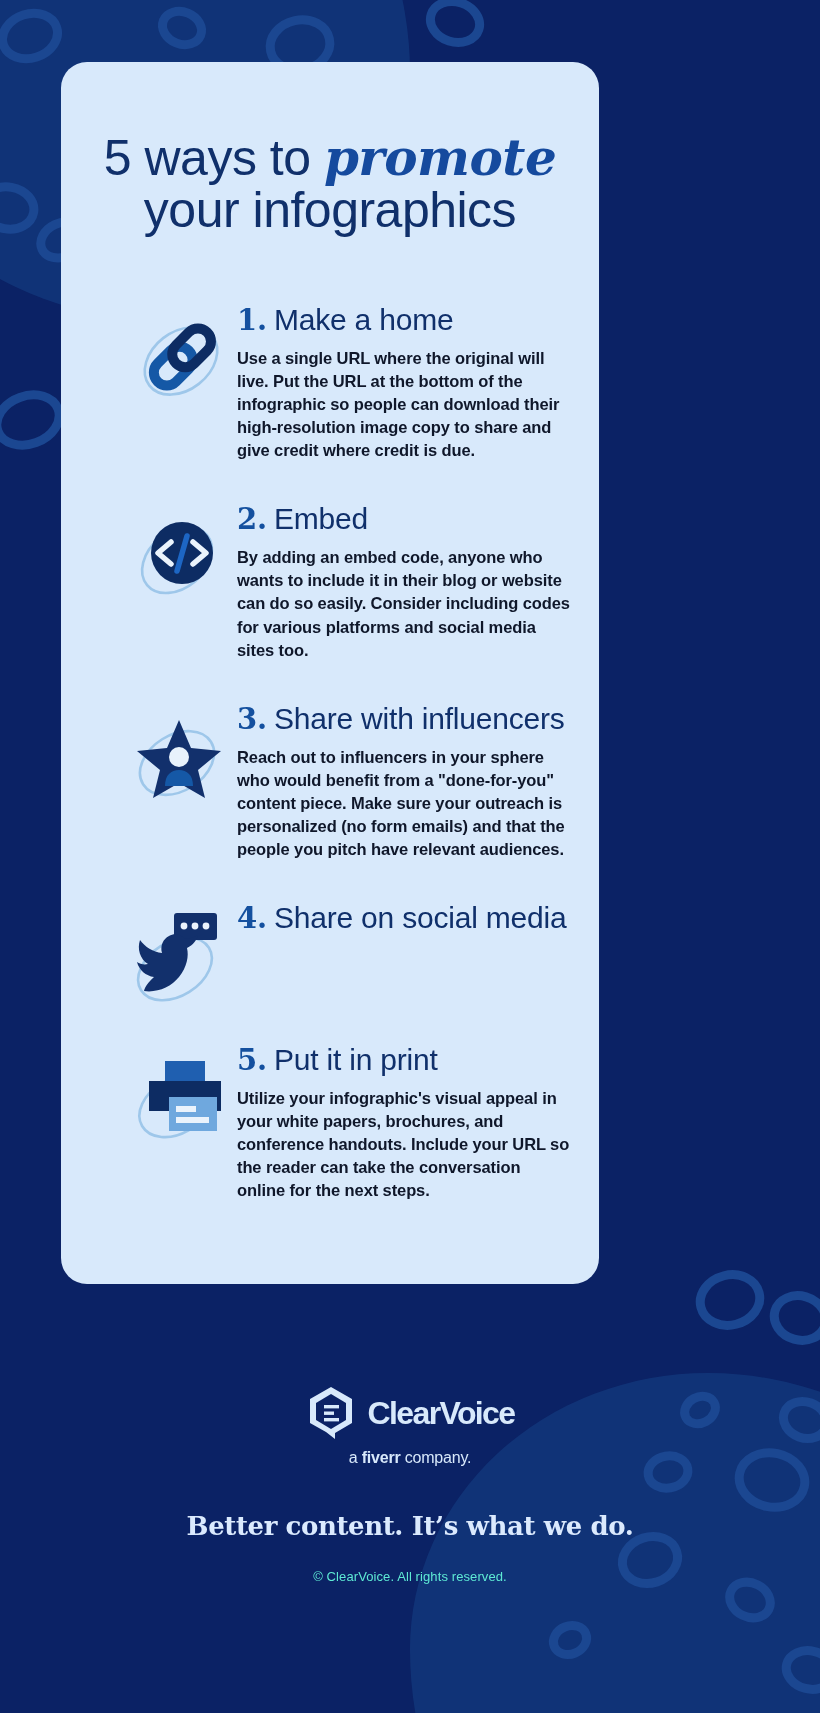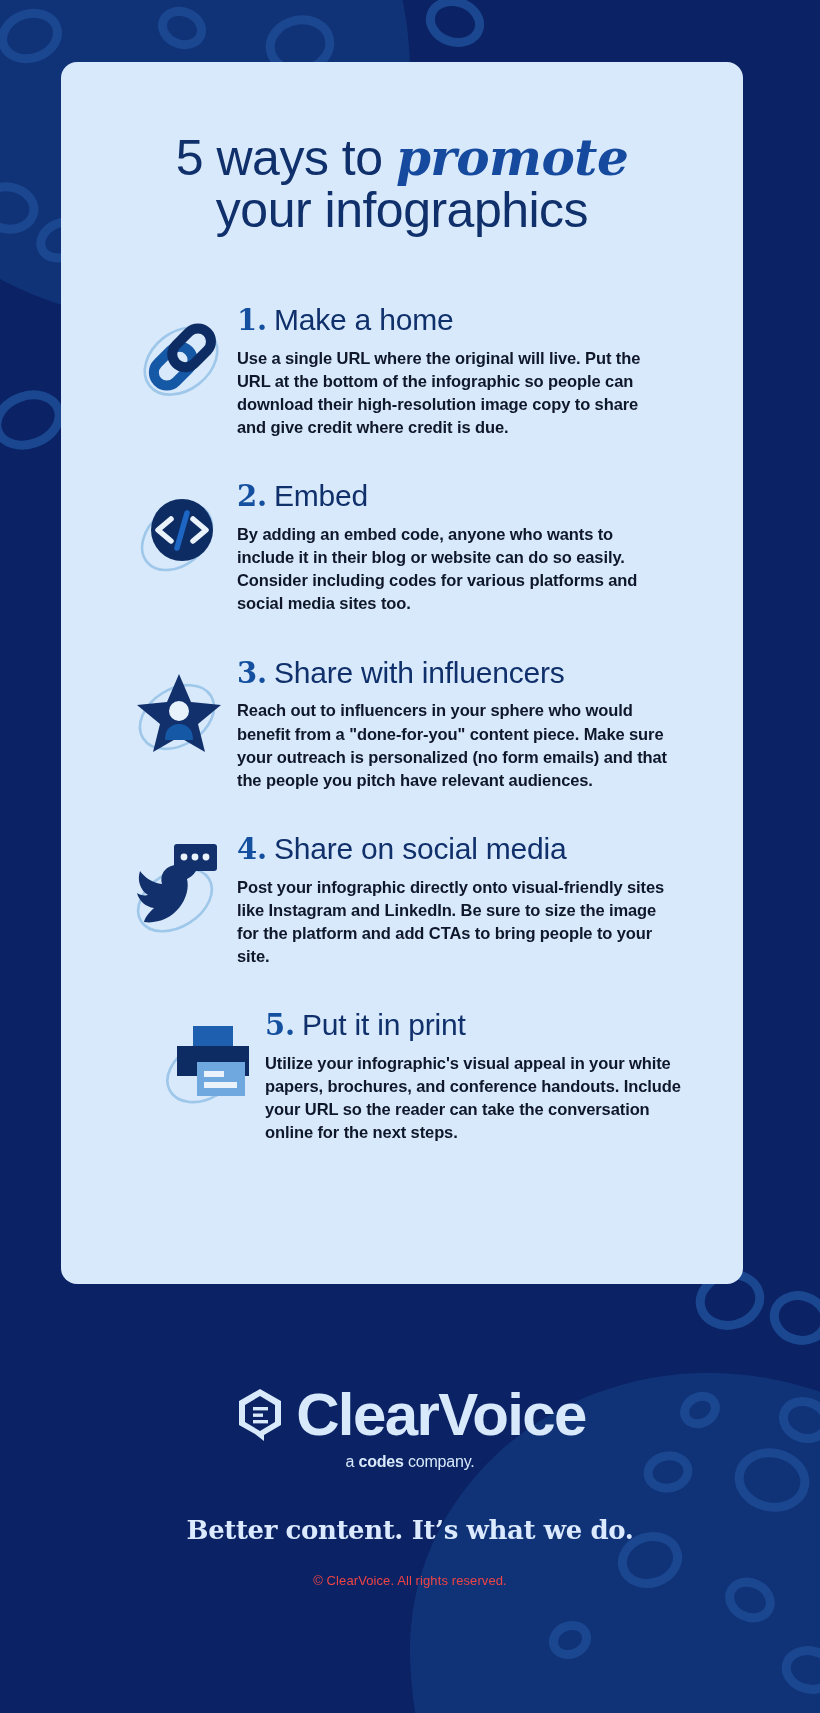--- a/index.html
+++ b/index.html
@@ -40,24 +40,24 @@
   .blob-bottom-right {
     right: -210px; bottom: -260px;
     width: 620px; height: 600px;
     border-radius: 48% 52% 56% 44% / 46% 50% 50% 54%;
   }
   
   .card {
     position: absolute;
     left: 61px;
     top: 62px;
-    width: 682px;
+    width: 538px;
     height: 1222px;
     background: #d8e9fb;
-    border-radius: 16px;
+    border-radius: 26px;
     z-index: 3;
     box-shadow: 0 0 0 0 rgba(0,0,0,0);
   }
   .card-title {
     text-align: center;
     color: #10306b;
     padding: 36px 30px 0 30px;
     line-height: 1.04;
     font-size: 50px;
     font-weight: 400;
@@ -77,21 +77,21 @@
     margin: 0;
     padding: 34px 0 0 0;
     list-style: none;
   }
   .step {
     display: flex;
     align-items: flex-start;
     padding: 0 28px 0 66px;
     margin-bottom: 40px;
   }
-  .step:last-child { margin-bottom: 0; margin-left: 28px; }
+  .step:last-child { margin-bottom: 0; }
   .step-icon {
     flex: 0 0 108px;
     width: 108px;
     height: 96px;
     position: relative;
     margin-top: 6px;
   }
   .step-icon svg { display: block; }
   .step-body { flex: 1 1 auto; padding-left: 2px; }
   .step-head {
@@ -134,21 +134,21 @@
   }
   .logo-wrap {
     display: flex;
     align-items: center;
     justify-content: center;
     gap: 10px;
     padding-top: 102px;
   }
   .logo-mark { display:block; }
   .logo-word {
-    font-size: 60px;
+    font-size: 32px;
     font-weight: 700;
     letter-spacing: -1.6px;
     color: #d8e9fb;
     line-height: 1;
   }
   .fiverr-line {
     margin-top: 8px;
     font-size: 16px;
     color: #d8e9fb;
     letter-spacing: -0.2px;
@@ -158,21 +158,21 @@
     margin-top: 44px;
     font-family: "DejaVu Serif", serif;
     font-weight: 700;
     font-size: 26px;
     color: #dbeafe;
     letter-spacing: -0.4px;
   }
   .copyright {
     margin-top: 28px;
     font-size: 13px;
-    color: #ef4444;
+    color: #5eead4;
     letter-spacing: 0.1px;
   }
 </style>
 </head>
 <body>
 
 <div class="poster">
 
   <div class="bg-blob blob-top-left"></div>
   <div class="bg-blob blob-bottom-right"></div>
@@ -272,21 +272,20 @@
             <circle cx="57" cy="19" r="3.4" fill="#eaf3fc"></circle>
             <circle cx="68" cy="19" r="3.4" fill="#eaf3fc"></circle>
             <circle cx="79" cy="19" r="3.4" fill="#eaf3fc"></circle>
             <path d="M17 84 C30 86 44 80 52 70 C60 60 62 49 60 41 C66 38 70 33 71 28 C66 31 61 32 57 31 C53 27 47 26 42 29 C36 32 33 39 35 46 C26 45 18 40 13 33 C10 42 13 52 21 57 C17 58 13 57 10 55 C12 63 19 69 27 70 C22 75 18 79 17 84 Z" fill="#12306c"></path>
           </svg>
         </div>
         <div class="step-body">
           <h2 class="step-head">
             <span class="step-num">4.</span><span>Share on social media</span>
           </h2>
-          <p class="step-text">Post your infographic directly onto visual-friendly sites like Instagram and LinkedIn. Be sure to size the image for the platform and add CTAs to bring people to your site.</p>
         </div>
       </li>
 
       <li class="step">
         <div class="step-icon">
           <svg width="108" height="96" viewBox="0 0 108 96" xmlns="http://www.w3.org/2000/svg">
             <ellipse cx="48" cy="58" rx="38" ry="27" transform="rotate(-30 48 58)" fill="none" stroke="#9ec7ea" stroke-width="2.6"></ellipse>
             <rect x="38" y="12" width="40" height="22" fill="#1f5fb0"></rect>
             <rect x="22" y="32" width="72" height="30" fill="#0d2c63"></rect>
             <rect x="42" y="48" width="48" height="34" fill="#6fa8de"></rect>
@@ -310,19 +309,19 @@
       <svg class="logo-mark" width="52" height="56" viewBox="0 0 52 56" xmlns="http://www.w3.org/2000/svg">
         <path d="M26 2 L47 14 L47 38 L30 48 L30 54 L21 47 L5 38 L5 14 Z" fill="#d8e9fb"></path>
         <path d="M26 9 L41 18 L41 35 L26 44 L11 35 L11 18 Z" fill="#0b2265"></path>
         <rect x="19" y="20" width="15" height="3.4" fill="#d8e9fb"></rect>
         <rect x="19" y="26.5" width="10" height="3.4" fill="#d8e9fb"></rect>
         <rect x="19" y="33" width="15" height="3.4" fill="#d8e9fb"></rect>
       </svg>
       <span class="logo-word">ClearVoice</span>
     </div>
     <div class="fiverr-line">
-      <span>a </span><span class="fiverr-bold">codes</span><span> company.</span>
+      <span>a </span><span class="fiverr-bold">fiverr</span><span> company.</span>
     </div>
     <div class="tagline">Better content. It’s what we do.</div>
     <div class="copyright">© ClearVoice. All rights reserved.</div>
   </div>
 
 </div>
 
 </body></html>

